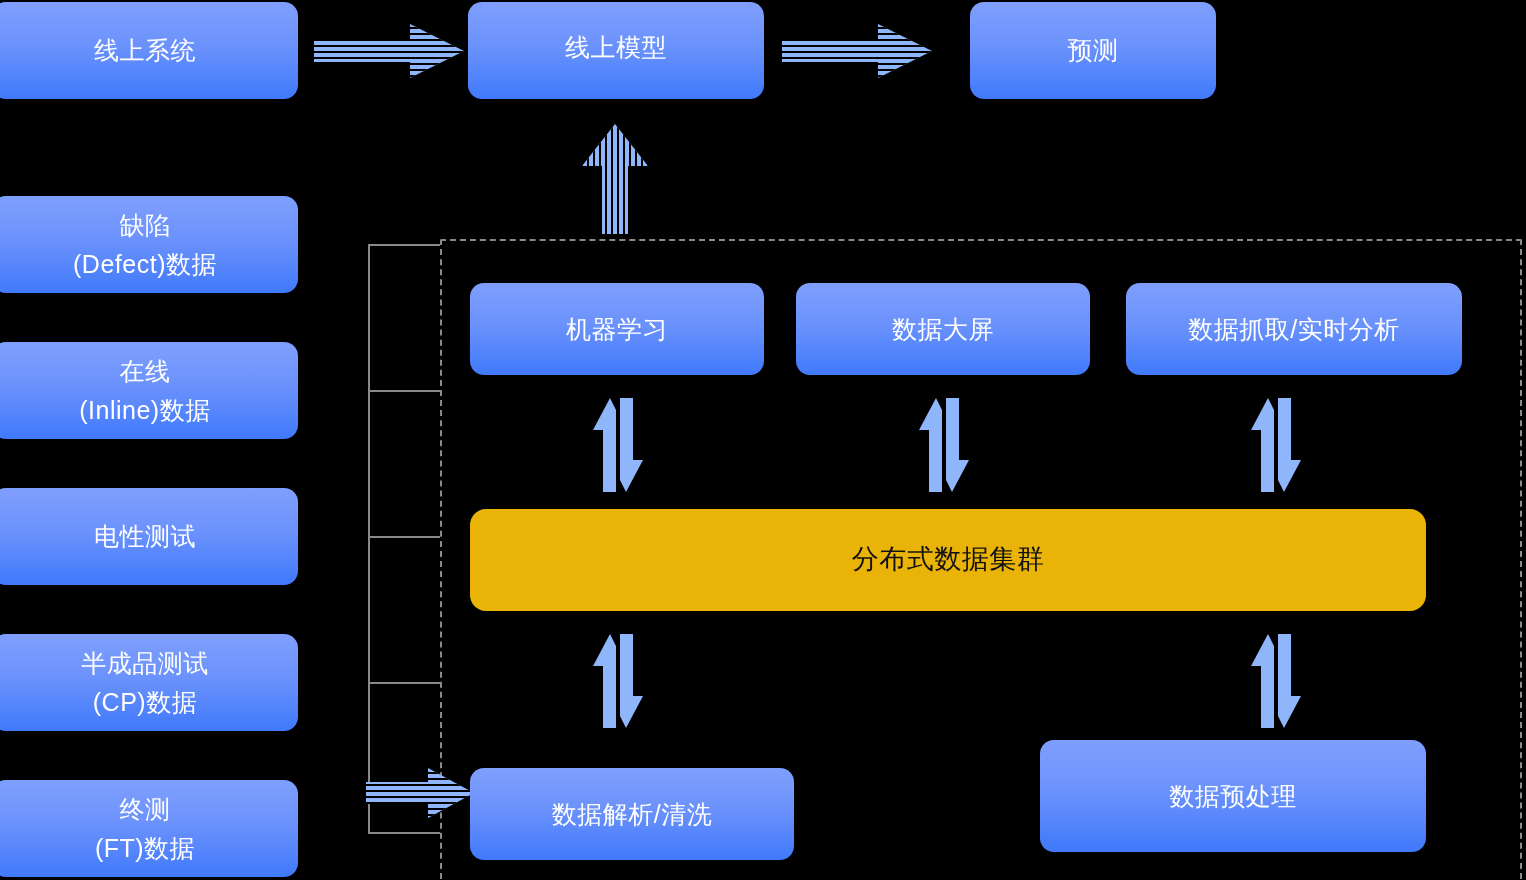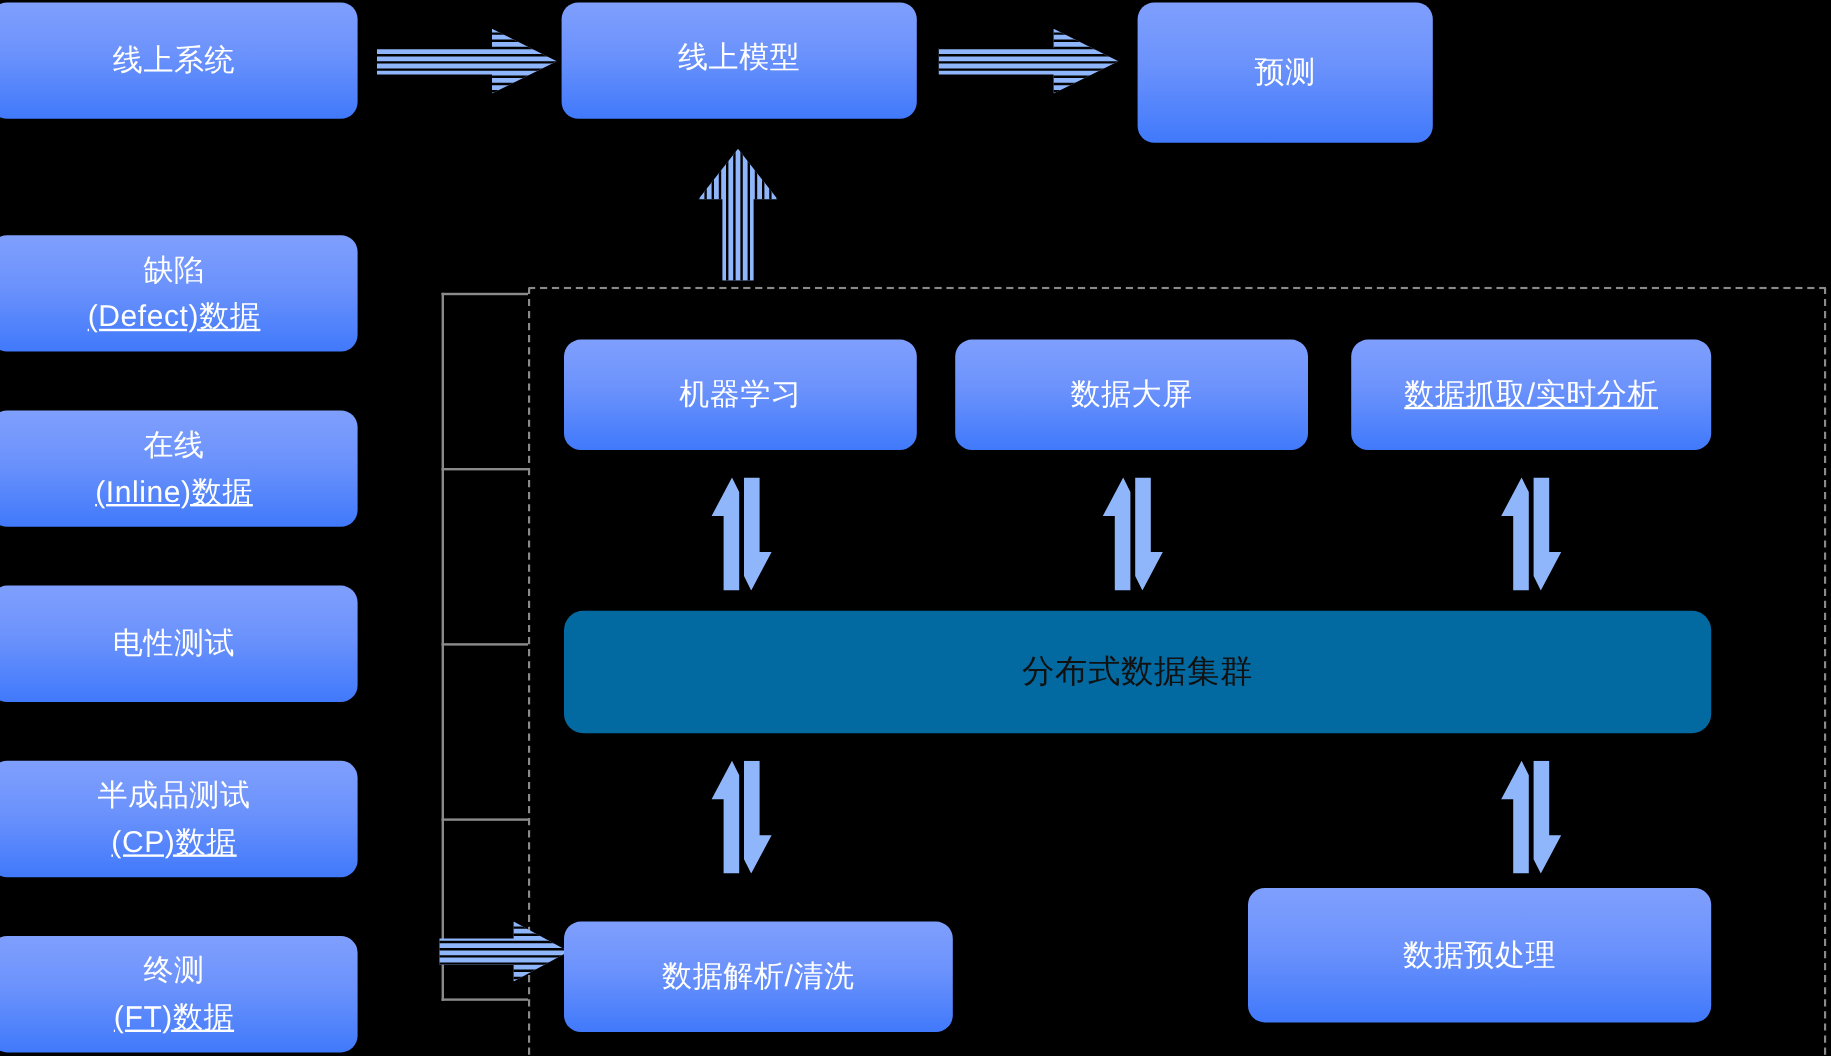--- a/index.html
+++ b/index.html
@@ -17,25 +17,25 @@
     color:#ffffff;
     display:flex;flex-direction:column;
     align-items:center;justify-content:center;
     text-align:center;
     font-size:25px;
     line-height:1.55;
     letter-spacing:.5px;
     box-sizing:border-box;
     user-select:none;
   }
-  .node .l2{display:block;text-decoration:underline;}
+  .node .l2{display:block;}
 
   
   .node.white{
-    background:#0369a1;
+    background:#eab308;
     color:#111;
     border-radius:16px;
     font-size:27px;
   }
 
   
   .dashed-zone{
     position:absolute;
     border:2px dashed #8a8a8a;
     box-sizing:border-box;
@@ -126,21 +126,21 @@
           <line x1="0" y1="40" x2="150" y2="40"></line>
           <line x1="0" y1="46" x2="150" y2="46"></line>
           <line x1="0" y1="52" x2="150" y2="52"></line>
           <line x1="0" y1="58" x2="150" y2="58"></line>
           <line x1="0" y1="64" x2="150" y2="64"></line>
         </g>
       </g>
     </svg>
   </div>
 
-  <div class="node" style="left:948px;top:2px;width:246px;height:117px;">
+  <div class="node" style="left:970px;top:2px;width:246px;height:97px;">
     <span class="l1">预测</span>
   </div>
 
   <div class="varrow" style="left:578px;top:124px;width:74px;height:110px;">
     <svg width="74" height="110" viewBox="0 0 74 110">
       <defs>
         <clipPath id="clipV">
           <path d="M24,110 L24,42 L4,42 L37,0 L70,42 L50,42 L50,110 Z"></path>
         </clipPath>
       </defs>
@@ -223,21 +223,21 @@
   </div>
 
   <div class="node" style="left:470px;top:283px;width:294px;height:92px;">
     <span>机器学习</span>
   </div>
 
   <div class="node" style="left:796px;top:283px;width:294px;height:92px;text-align:center;">
     <span>数据大屏</span>
   </div>
 
-  <div class="node" style="left:1126px;top:283px;width:300px;height:92px;text-decoration:underline;">
+  <div class="node" style="left:1126px;top:283px;width:336px;height:92px;">
     <span>数据抓取/实时分析</span>
   </div>
 
   <div class="bidir" style="left:592px;top:398px;width:52px;height:94px;">
     <svg width="52" height="94" viewBox="0 0 52 94">
       <path d="M11,94 L11,32 L1,32 L18,0 L24,12 L24,94 Z" fill="#8fb6fb"></path>
       <path d="M28,0 L41,0 L41,62 L51,62 L34,94 L28,82 Z" fill="#8fb6fb"></path>
     </svg>
   </div>
 

